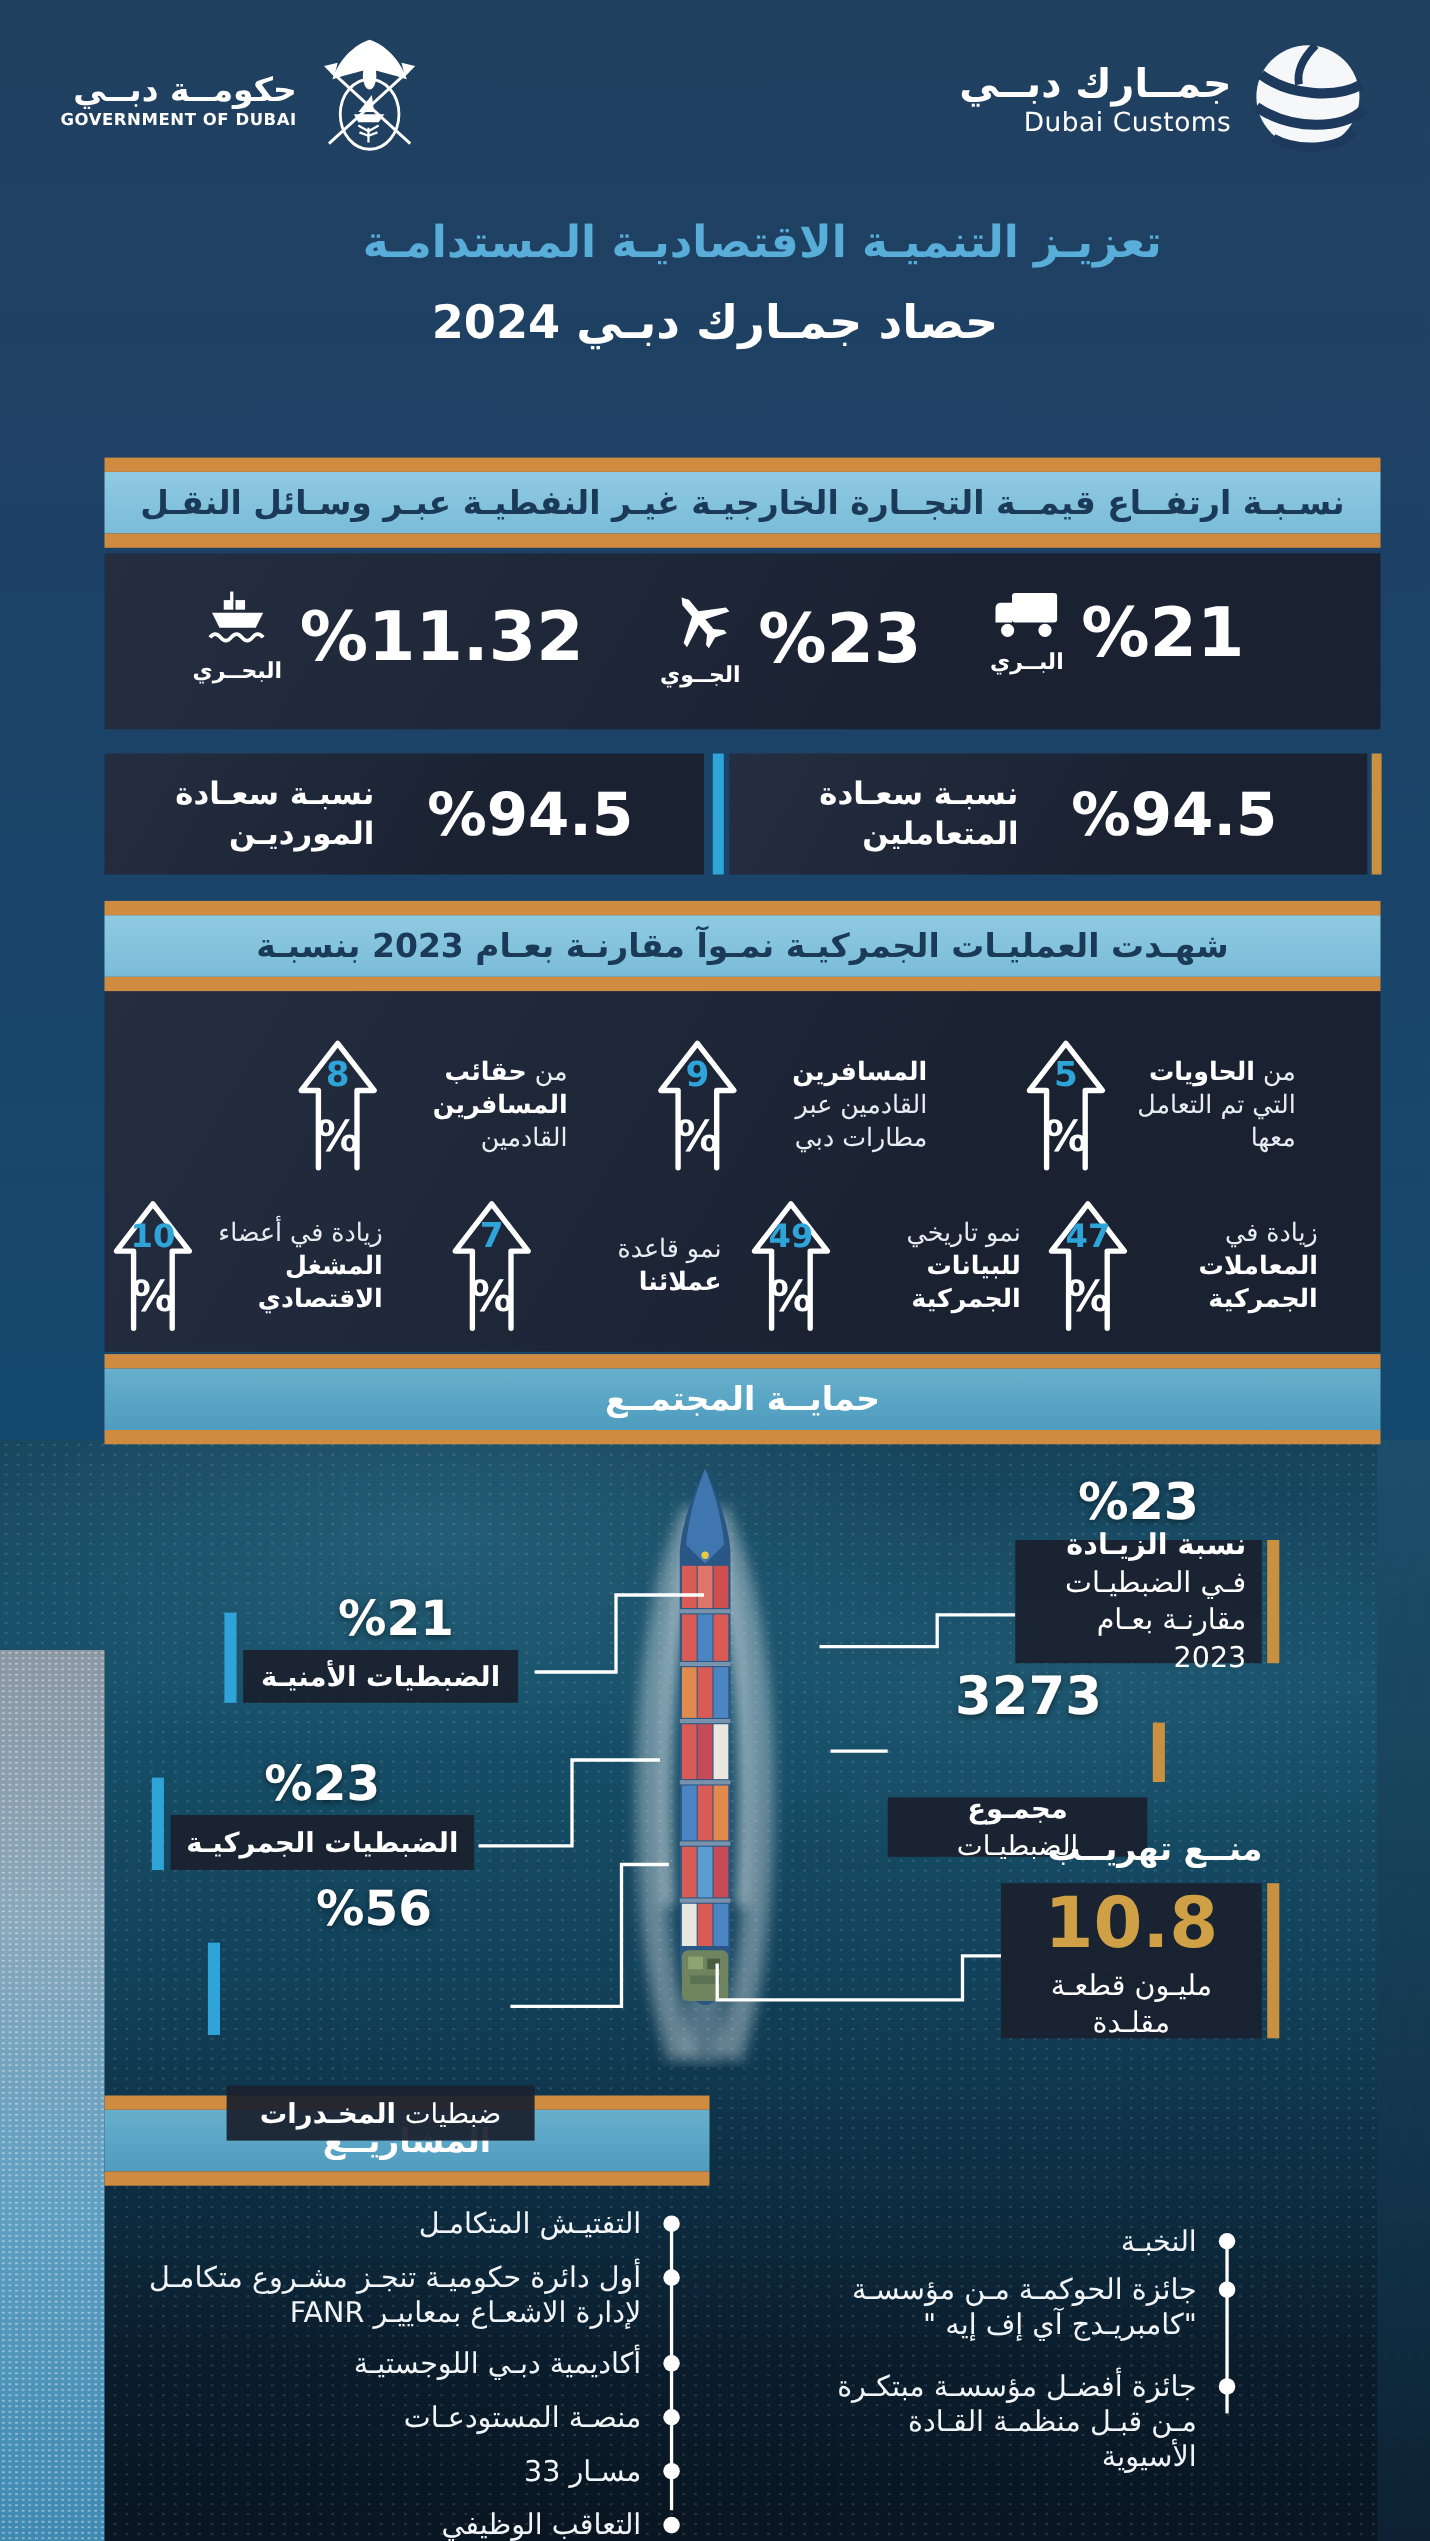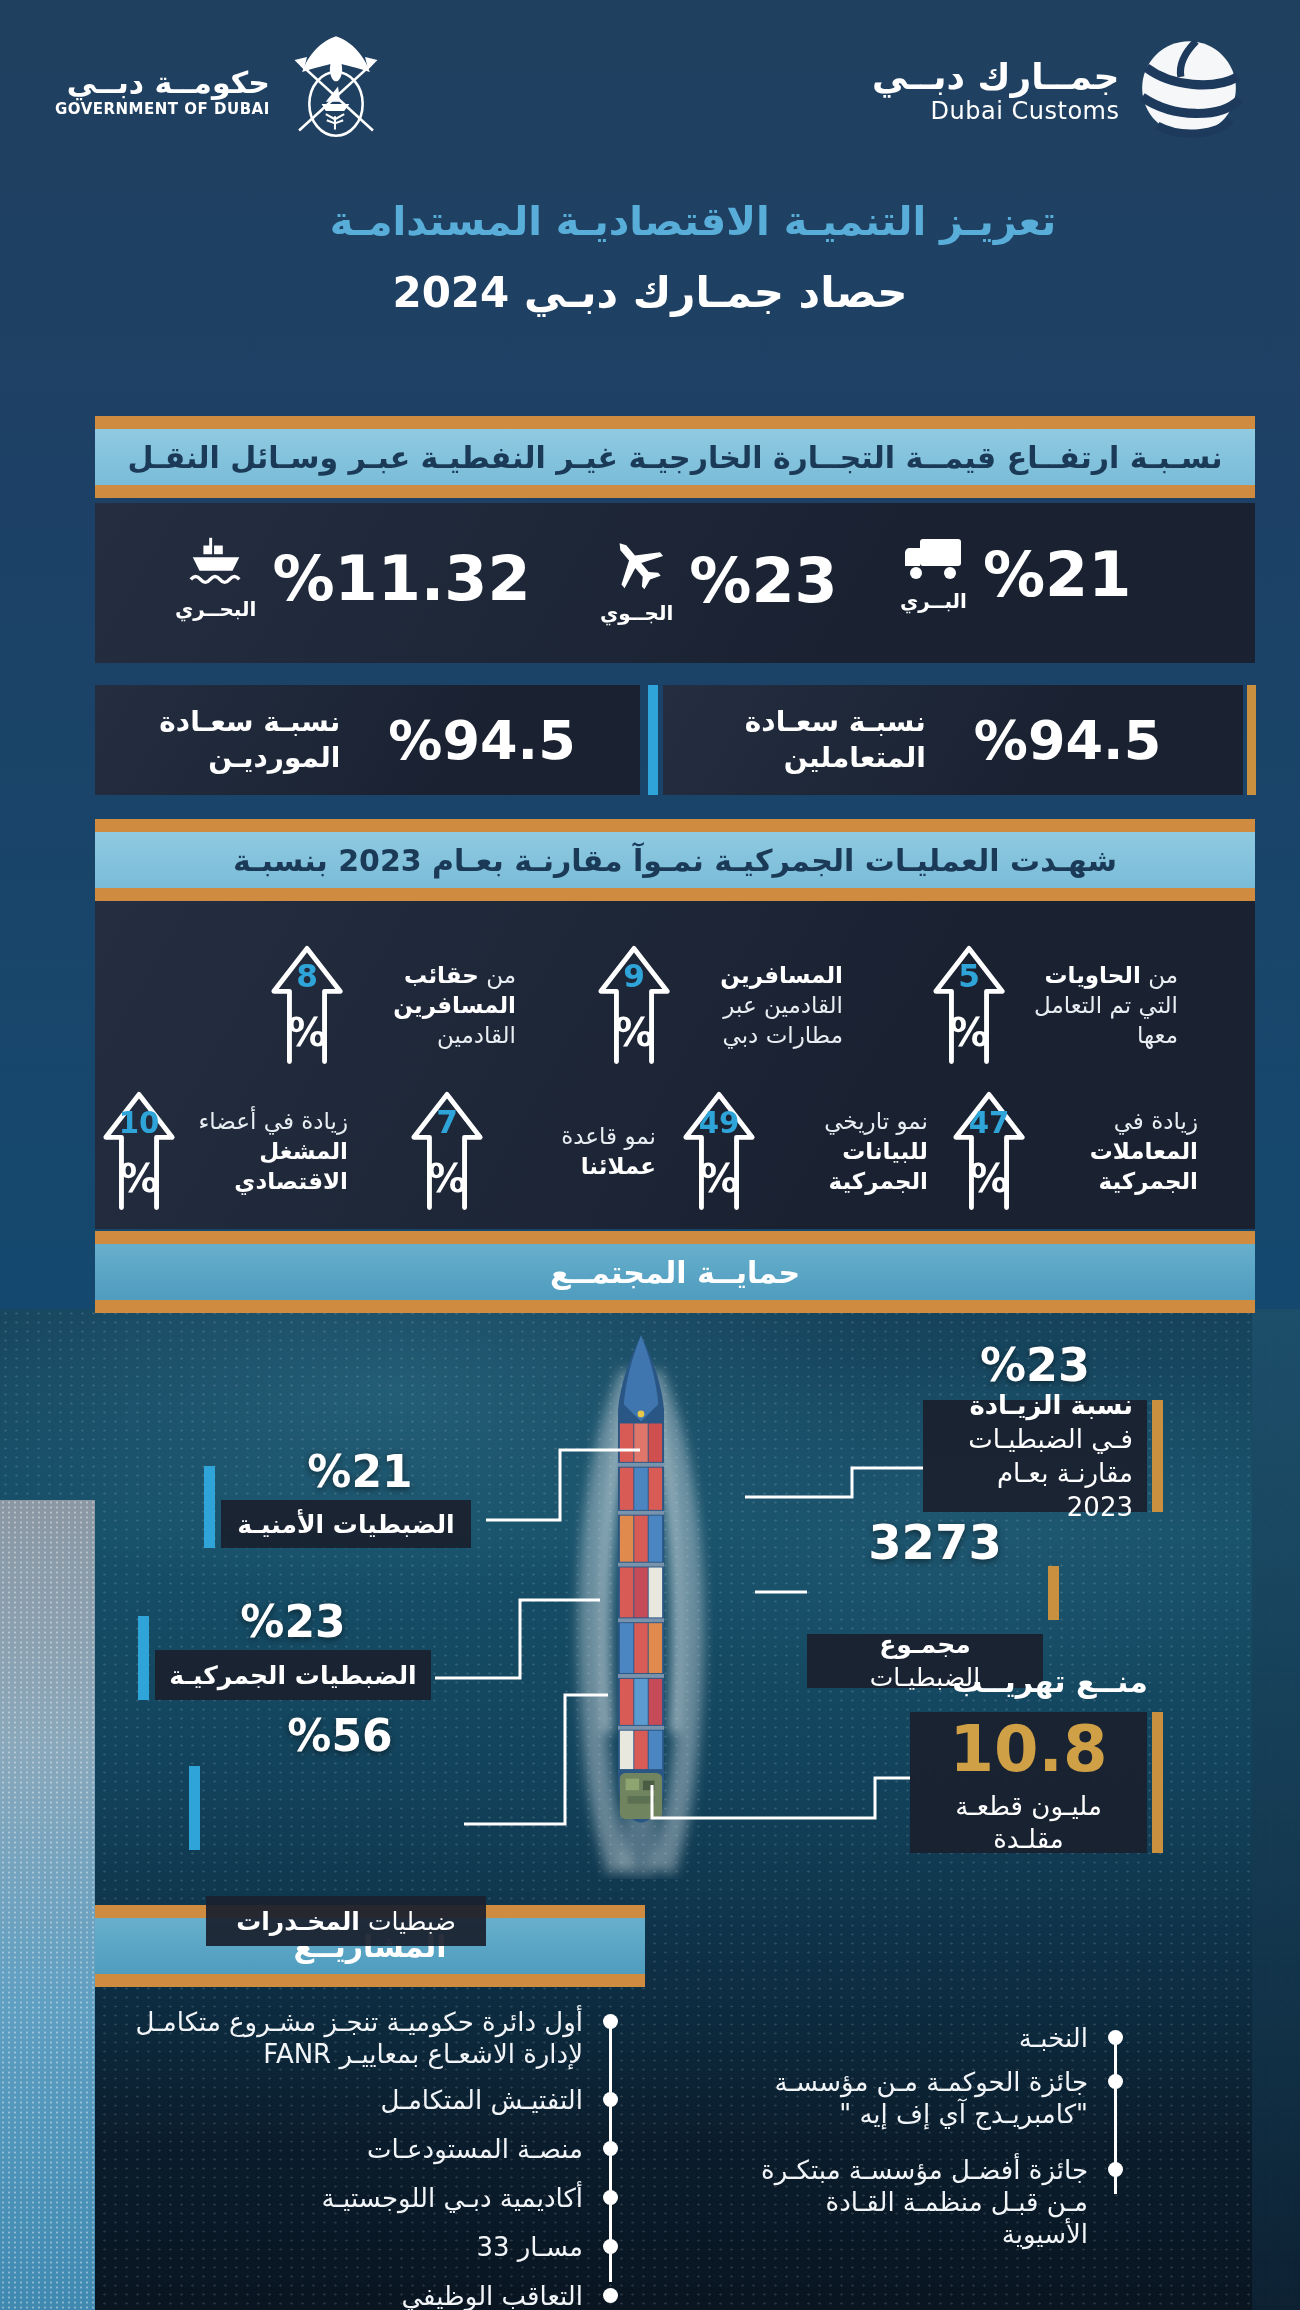--- a/index.html
+++ b/index.html
@@ -373,25 +373,25 @@
   <div class="co-box" style="left:206px;top:1896px;width:280px;height:50px;">
     <div class="inner rtl" style="text-align:center;"><span>ضبطيات </span><b>المخـدرات</b></div>
   </div>
   <div class="vbar" style="left:189px;top:1766px;width:11px;height:84px;background:#2ea4d8;"></div>
 
   <div class="sec-bar mid" style="left:95px;top:1905px;width:550px;">
     <span class="bt rtl">المشاريــع</span>
   </div>
 
   <div class="timeline p-line" style="left:95px;top:2006px;width:550px;">
+    <div class="t-item" style="margin-bottom:17px;"><span class="dot"></span><span>التفتيـش المتكامـل</span></div>
     <div class="t-item pre-line" style="margin-bottom:14px;"><span class="dot"></span><span>أول دائرة حكوميـة تنجـز مشـروع متكامـل
 لإدارة الاشعـاع بمعاييـر FANR</span></div>
-    <div class="t-item" style="margin-bottom:17px;"><span class="dot"></span><span>التفتيـش المتكامـل</span></div>
+    <div class="t-item" style="margin-bottom:17px;"><span class="dot"></span><span>أكاديمية دبـي اللوجستيـة</span></div>
     <div class="t-item" style="margin-bottom:17px;"><span class="dot"></span><span>منصـة المستودعـات</span></div>
-    <div class="t-item" style="margin-bottom:17px;"><span class="dot"></span><span>أكاديمية دبـي اللوجستيـة</span></div>
     <div class="t-item" style="margin-bottom:17px;"><span class="dot"></span><span>مسـار 33</span></div>
     <div class="t-item"><span class="dot"></span><span>التعاقب الوظيفي</span></div>
   </div>
 
   <div class="timeline a-line" style="left:700px;top:2022px;width:450px;">
     <div class="t-item" style="margin-bottom:12px;"><span class="dot"></span><span>النخبـة</span></div>
     <div class="t-item pre-line" style="margin-bottom:24px;"><span class="dot"></span><span>جائزة الحوكمـة مـن مؤسسـة
 "كامبريـدج آي إف إيه "</span></div>
     <div class="t-item pre-line"><span class="dot"></span><span>جائزة أفضـل مؤسسـة مبتكـرة
 مـن قبـل منظمـة القـادة

